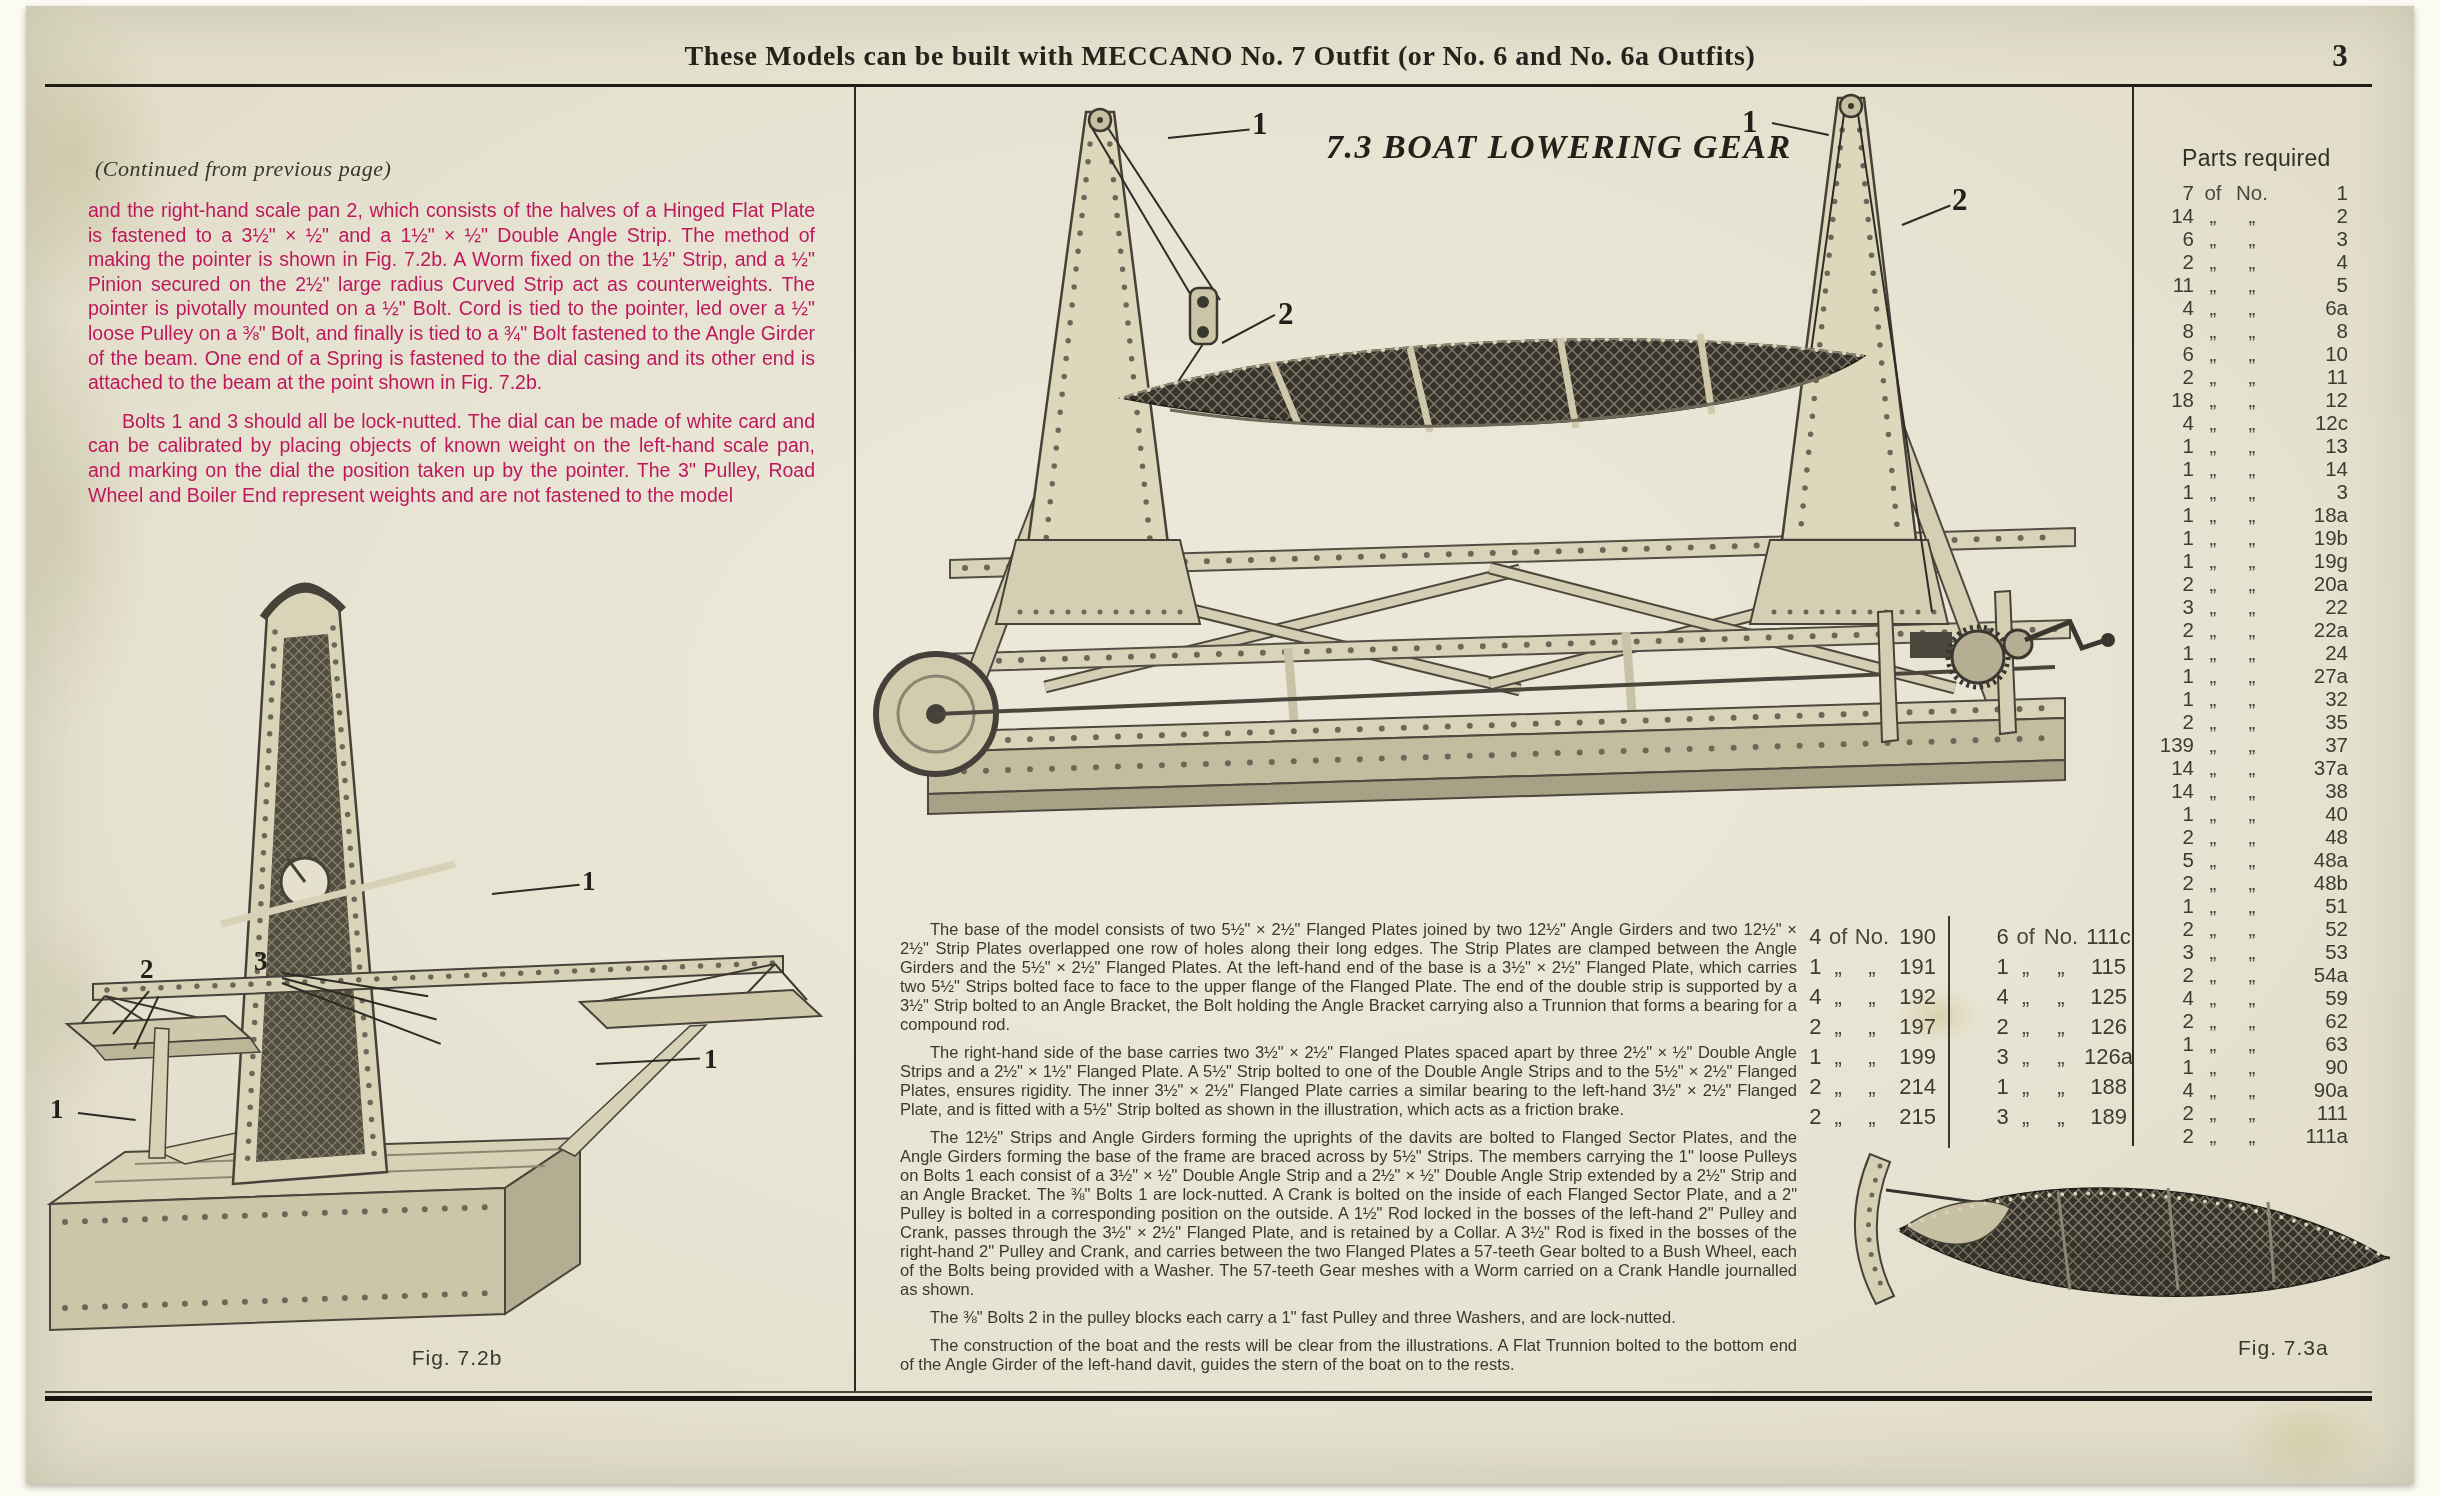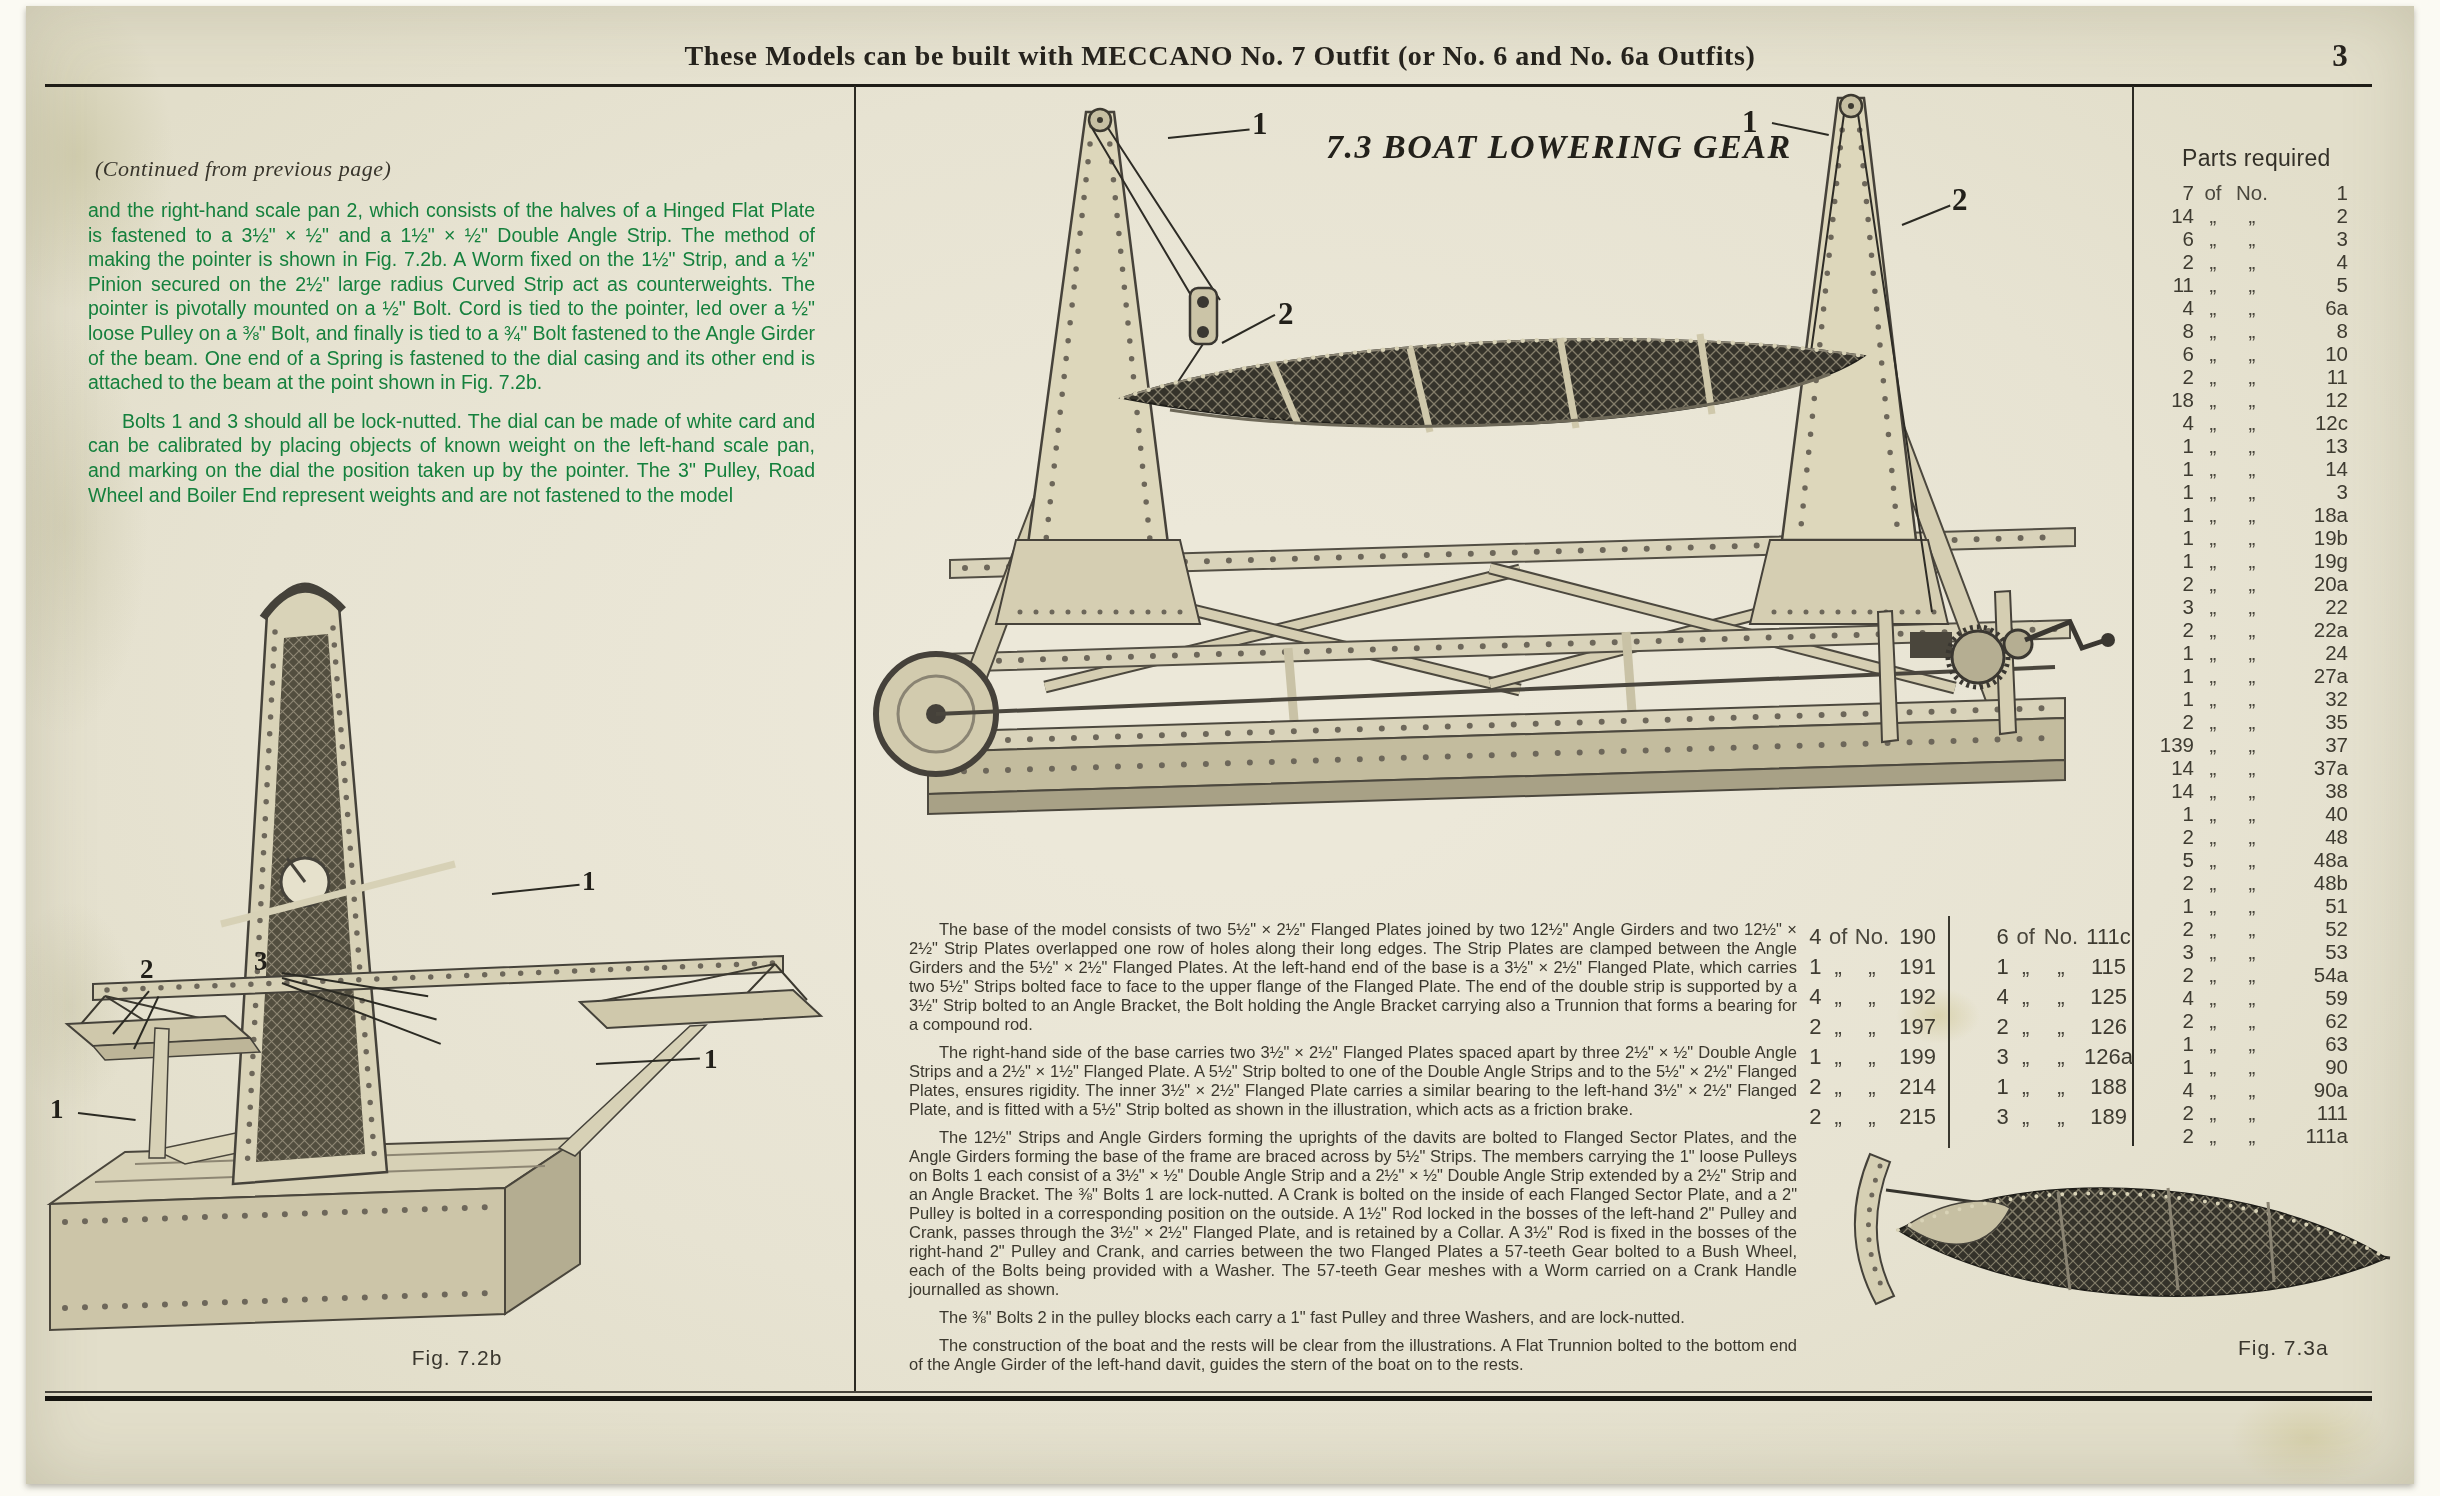--- a/index.html
+++ b/index.html
@@ -39,36 +39,36 @@
     font-family:"Liberation Serif", serif;font-weight:bold;font-size:31px;color:#26231d;
   }
 
   .continued{
     position:absolute;left:95px;top:156px;
     font-family:"Liberation Serif", serif;font-style:italic;font-size:22px;
     letter-spacing:.5px;color:#38352c;
   }
   .left-paras{
     position:absolute;left:88px;top:198px;width:727px;
-    font-size:19.5px;line-height:24.6px;color:#15803d;
+    font-size:19.5px;line-height:24.6px;color:#be185d;
   }
   .left-paras p{margin:0;text-align:justify;}
   .left-paras p + p{margin-top:14px;text-indent:34px;}
 
   .title{
     position:absolute;left:1326px;top:128px;
     font-family:"Liberation Serif", serif;font-weight:bold;font-size:34px;
     letter-spacing:1.5px;color:#23211b;white-space:nowrap;font-style:italic;
   }
 
   .center-paras{
     position:absolute;left:900px;top:920px;width:897px;
     font-size:16.5px;line-height:19px;color:#3b382e;
   }
-  .center-paras p{margin:0 0 9px 9px;text-align:justify;text-indent:30px;}
+  .center-paras p{margin:0 0 9px 0;text-align:justify;text-indent:30px;}
 
   .fig-caption{
     position:absolute;font-size:21px;color:#3a372e;letter-spacing:1px;
   }
   .cap-72b{left:372px;top:1346px;width:170px;text-align:center;}
   .cap-73a{left:2238px;top:1336px;width:160px;text-align:left;}
 
   .fig{position:absolute;}
   .fig-72b{left:35px;top:552px;width:805px;height:790px;}
   .fig-main{left:870px;top:92px;width:1250px;height:812px;}

